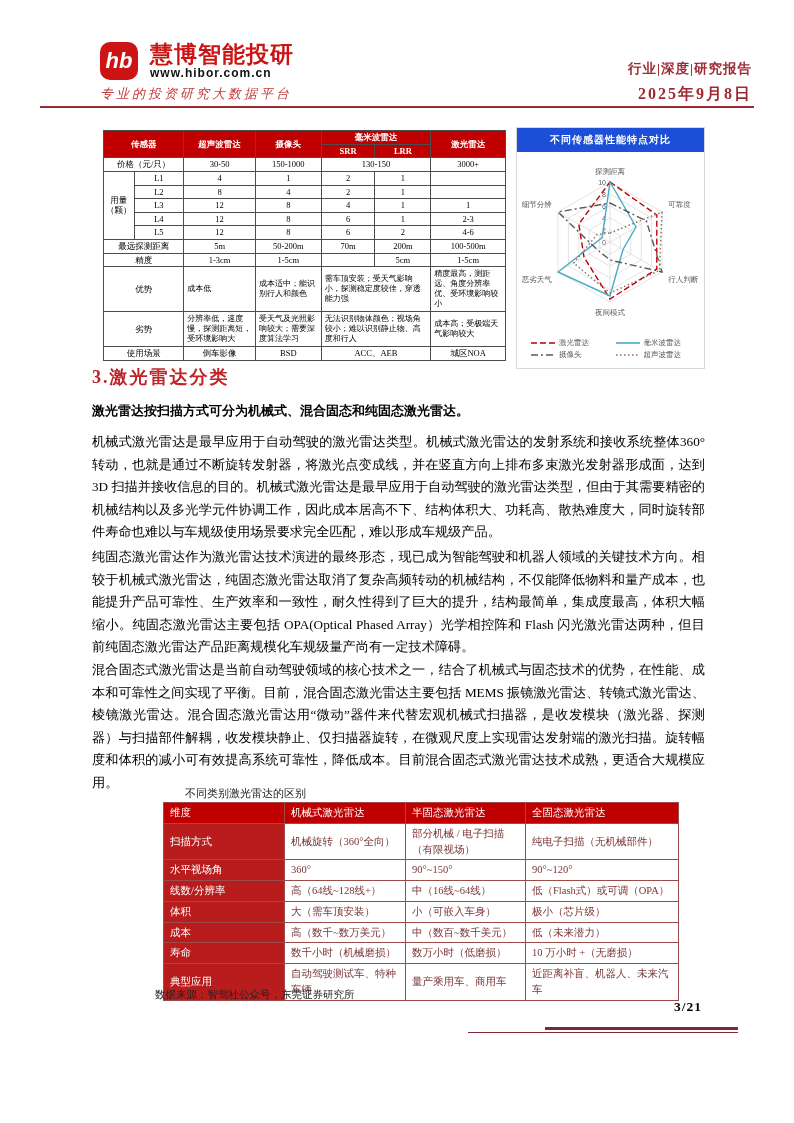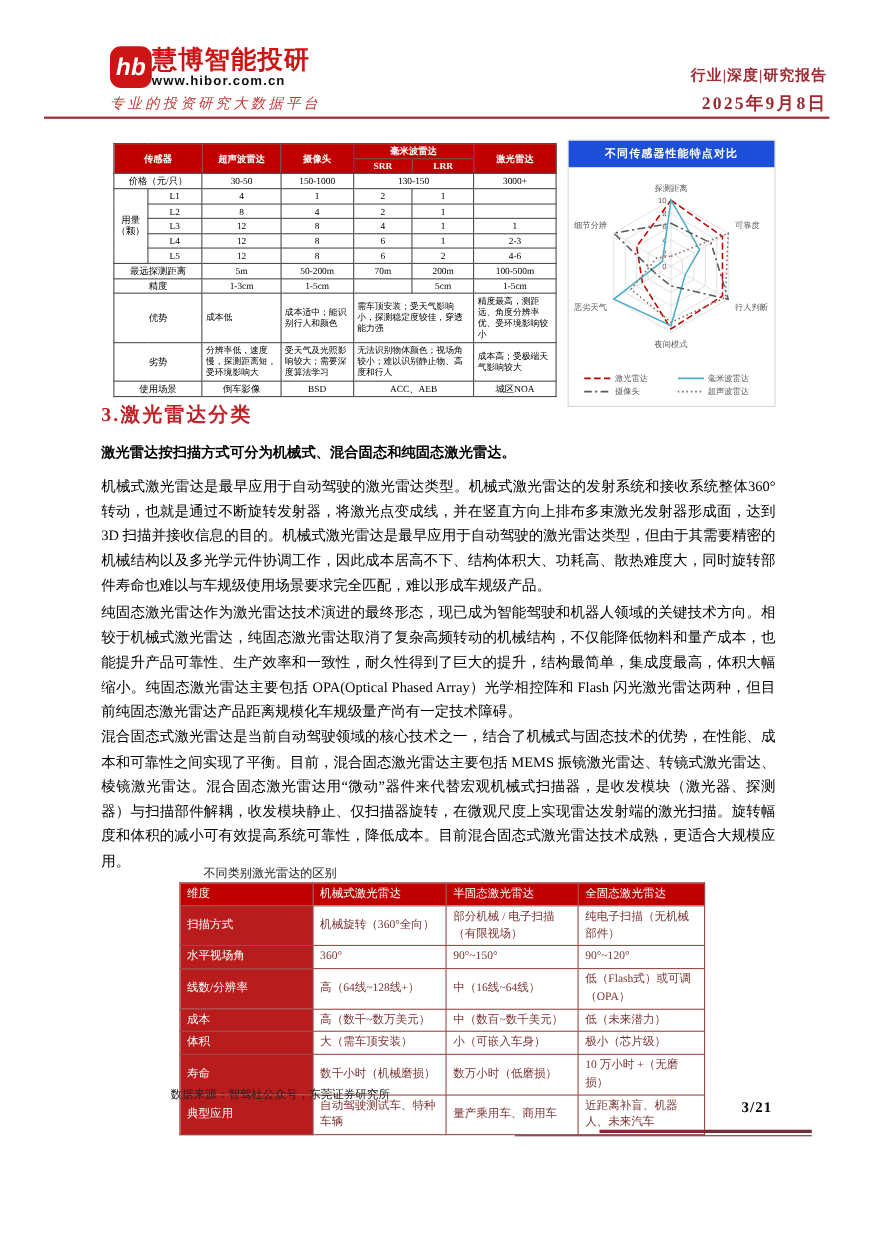--- a/index.html
+++ b/index.html
@@ -1,21 +1,21 @@
 <!DOCTYPE html>
 <html><head>
 <meta charset="utf-8">
 <style>
   html,body{margin:0;padding:0;}
   body{width:794px;height:1123px;background:#ffffff;position:relative;
        font-family:"Liberation Serif","DejaVu Serif",serif;color:#000;}
   .abs{position:absolute;}
 
   
-  .logo-wrap{left:100px;top:42px;display:flex;align-items:center;gap:0;}
+  .logo-wrap{left:100px;top:42px;display:flex;align-items:center;gap:12px;}
   .logo-mark{width:38px;height:38px;background:#CC1414;border-radius:10px;
              color:#fff;display:flex;align-items:center;justify-content:center;
              font-family:"Liberation Sans",sans-serif;font-style:italic;
              font-weight:bold;font-size:22px;}
   .logo-text-cn{color:#CC1414;font-weight:bold;font-size:23px;line-height:24px;
                 font-family:"Liberation Sans",sans-serif;letter-spacing:1px;}
   .logo-text-url{color:#111;font-weight:bold;font-size:12px;line-height:14px;
                  font-family:"Liberation Sans",sans-serif;letter-spacing:1px;}
   .logo-tagline{left:100px;top:85px;color:#C23A3A;font-size:13px;font-style:italic;
                 letter-spacing:3px;font-family:"DejaVu Serif",serif;}
@@ -44,21 +44,21 @@
 
   
   .sec-title{left:92px;top:365px;color:#BE2328;font-size:18px;font-weight:bold;
              letter-spacing:2px;}
   .intro-bold{left:92px;top:402px;width:612px;font-size:13px;font-weight:bold;}
   .para{left:92px;width:613px;font-size:13.2px;line-height:22.5px;text-align:justify;}
   .p1{top:431px;} .p2{top:546px;} .p3{top:659px;}
 
   
   .t2-caption{left:185px;top:786px;font-size:11px;color:#222;}
-  .t2{left:163px;top:802px;width:478px;border-collapse:collapse;
+  .t2{left:163px;top:802px;width:516px;border-collapse:collapse;
       font-size:10.5px;line-height:1.5;}
   .t2 th,.t2 td{border:1px solid #9c4a4a;padding:2px 6px;text-align:left;
                 vertical-align:middle;}
   .t2 thead th{background:#C00000;color:#fff;font-weight:normal;}
   .t2 tbody th{background:#b91c1c;color:#fff;font-weight:normal;width:108px;}
   .t2 td{color:#7A3535;background:#fff;}
   .t2 col.c1{width:115px;} .t2 col.c2{width:121px;} .t2 col.c3{width:120px;}
 
   .src-note{left:155px;top:988px;font-size:10.5px;color:#222;}
   .page-num{right:92px;top:999px;font-size:13.5px;font-weight:bold;letter-spacing:1px;}
@@ -289,32 +289,32 @@
         <td>90°~150°</td>
         <td>90°~120°</td>
       </tr>
       <tr>
         <th>线数/分辨率</th>
         <td>高（64线~128线+）</td>
         <td>中（16线~64线）</td>
         <td>低（Flash式）或可调（OPA）</td>
       </tr>
       <tr>
+        <th>体积</th>
+        <td>大（需车顶安装）</td>
+        <td>小（可嵌入车身）</td>
+        <td>极小（芯片级）</td>
+      </tr>
+      <tr>
         <th>成本</th>
         <td>高（数千~数万美元）</td>
         <td>中（数百~数千美元）</td>
         <td>低（未来潜力）</td>
       </tr>
       <tr>
-        <th>体积</th>
-        <td>大（需车顶安装）</td>
-        <td>小（可嵌入车身）</td>
-        <td>极小（芯片级）</td>
-      </tr>
-      <tr>
         <th>寿命</th>
         <td>数千小时（机械磨损）</td>
         <td>数万小时（低磨损）</td>
         <td>10 万小时 +（无磨损）</td>
       </tr>
       <tr>
         <th>典型应用</th>
         <td>自动驾驶测试车、特种车辆</td>
         <td>量产乘用车、商用车</td>
         <td>近距离补盲、机器人、未来汽车</td>

